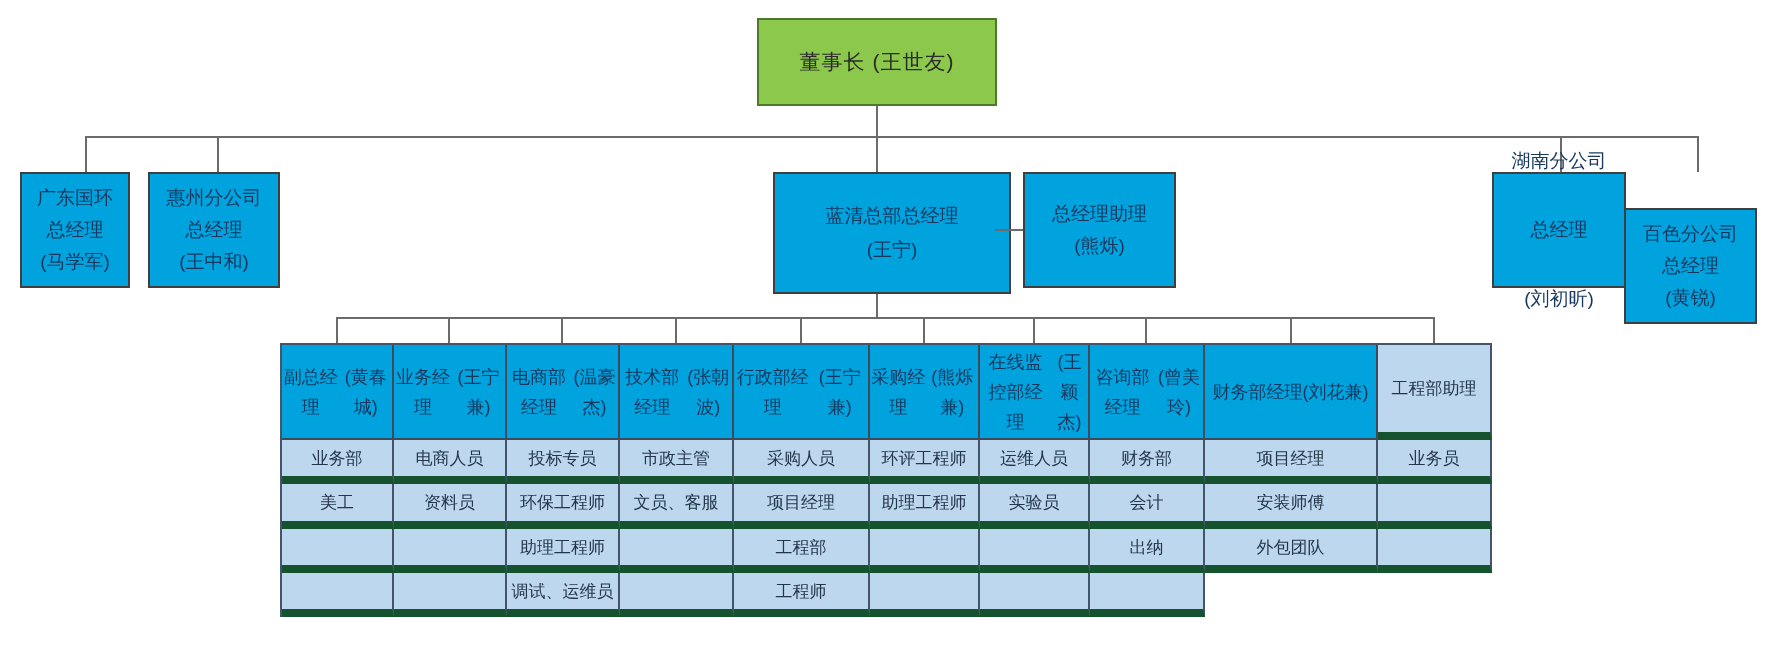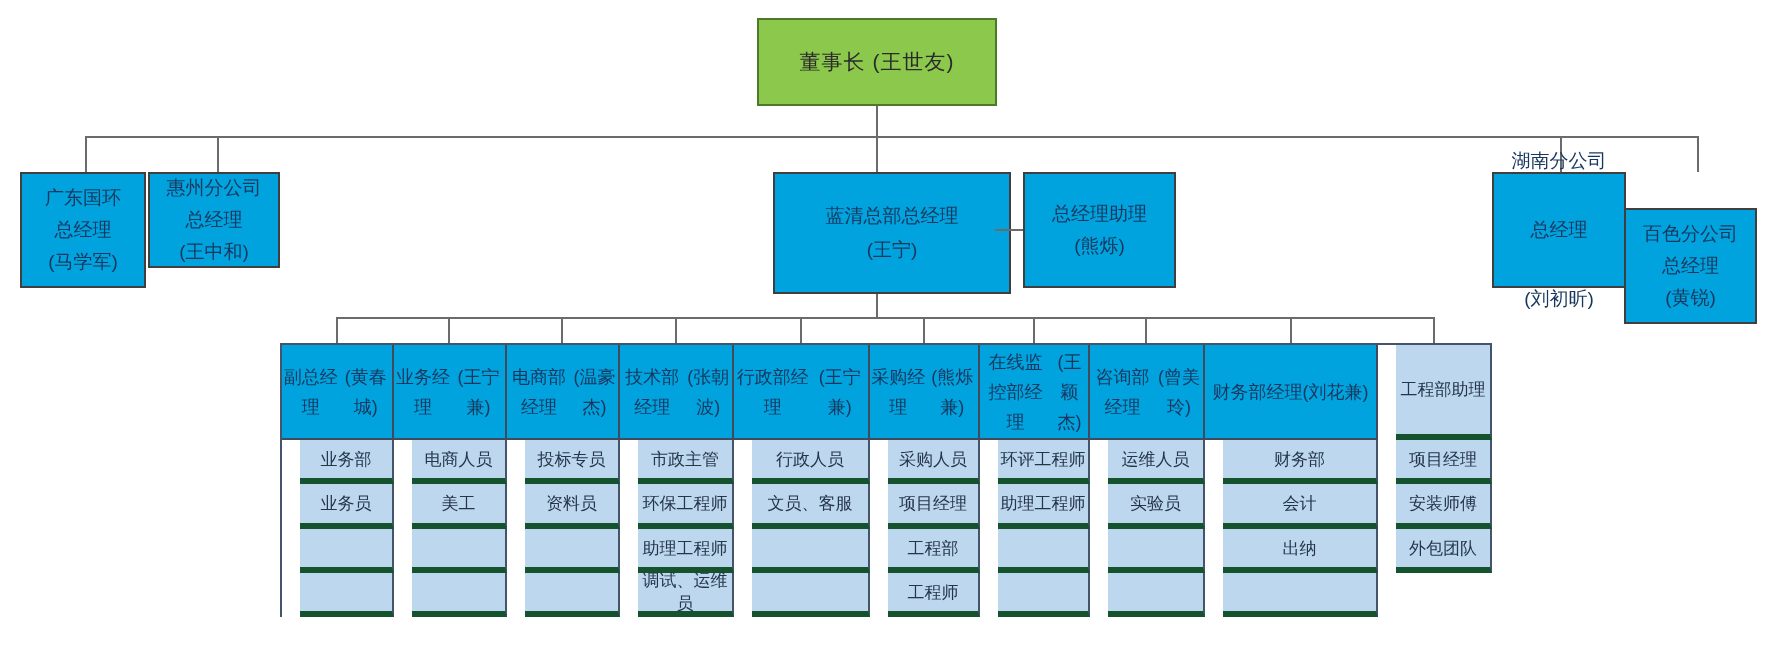--- a/index.html
+++ b/index.html
@@ -58,48 +58,47 @@
     border-bottom:2px solid #3f4a5c;
     box-sizing:border-box;
   }
   .orgtable .td{
     background:#bdd7ee;
     color:#24364a;
     font-size:17px;
     display:flex;align-items:center;justify-content:center;
     text-align:center;
     border-right:2px solid #44546a;
-    border-bottom:6px solid #14532d;
+    border-bottom:8px solid #14532d;
     box-sizing:border-box;
-    margin-left:18px;
   }
 </style>
 </head>
 <body>
 
 <div class="canvas">
 
   <div class="node chairman" style="left:757px;top:18px;width:240px;height:88px;">
     <span>董事长 (王世友)</span>
   </div>
 
   <div class="line" style="left:876px;top:106px;width:2px;height:30px;"></div>
   <div class="line" style="left:85px;top:136px;width:1614px;height:2px;"></div>
   <div class="line" style="left:85px;top:136px;width:2px;height:36px;"></div>
   <div class="line" style="left:217px;top:136px;width:2px;height:36px;"></div>
   <div class="line" style="left:876px;top:136px;width:2px;height:36px;"></div>
   <div class="line" style="left:1560px;top:136px;width:2px;height:36px;"></div>
   <div class="line" style="left:1697px;top:136px;width:2px;height:36px;"></div>
 
-  <div class="node blue" style="left:20px;top:172px;width:126px;height:116px;justify-content:center;">
+  <div class="node blue" style="left:20px;top:172px;width:110px;height:116px;justify-content:center;">
     <span>广东国环</span>
     <span>总经理</span>
     <span>(马学军)</span>
   </div>
-  <div class="node blue" style="left:148px;top:172px;width:132px;height:96px;">
+  <div class="node blue" style="left:148px;top:172px;width:132px;height:116px;">
     <span>惠州分公司</span>
     <span>总经理</span>
     <span>(王中和)</span>
   </div>
   <div class="node blue wide" style="left:757px;top:172px;width:238px;height:122px;">
     <span>蓝清总部总经理</span>
     <span>(王宁)</span>
   </div>
   <div class="node blue" style="left:1023px;top:172px;width:153px;height:116px;">
     <span>总经理助理</span>
@@ -168,21 +167,20 @@
     <div class="th">
       <span>财务部经理</span>
       <span>(刘花兼)</span>
     </div>
 
     <div class="td">工程部助理</div>
     <div class="td">业务部</div>
     <div class="td">电商人员</div>
     <div class="td">投标专员</div>
     <div class="td">市政主管</div>
-    <div class="td">行政人员</div>
     <div class="td">采购人员</div>
     <div class="td">环评工程师</div>
     <div class="td">运维人员</div>
     <div class="td">财务部</div>
 
     <div class="td">项目经理</div>
     <div class="td">业务员</div>
     <div class="td">美工</div>
     <div class="td">资料员</div>
     <div class="td">环保工程师</div>

